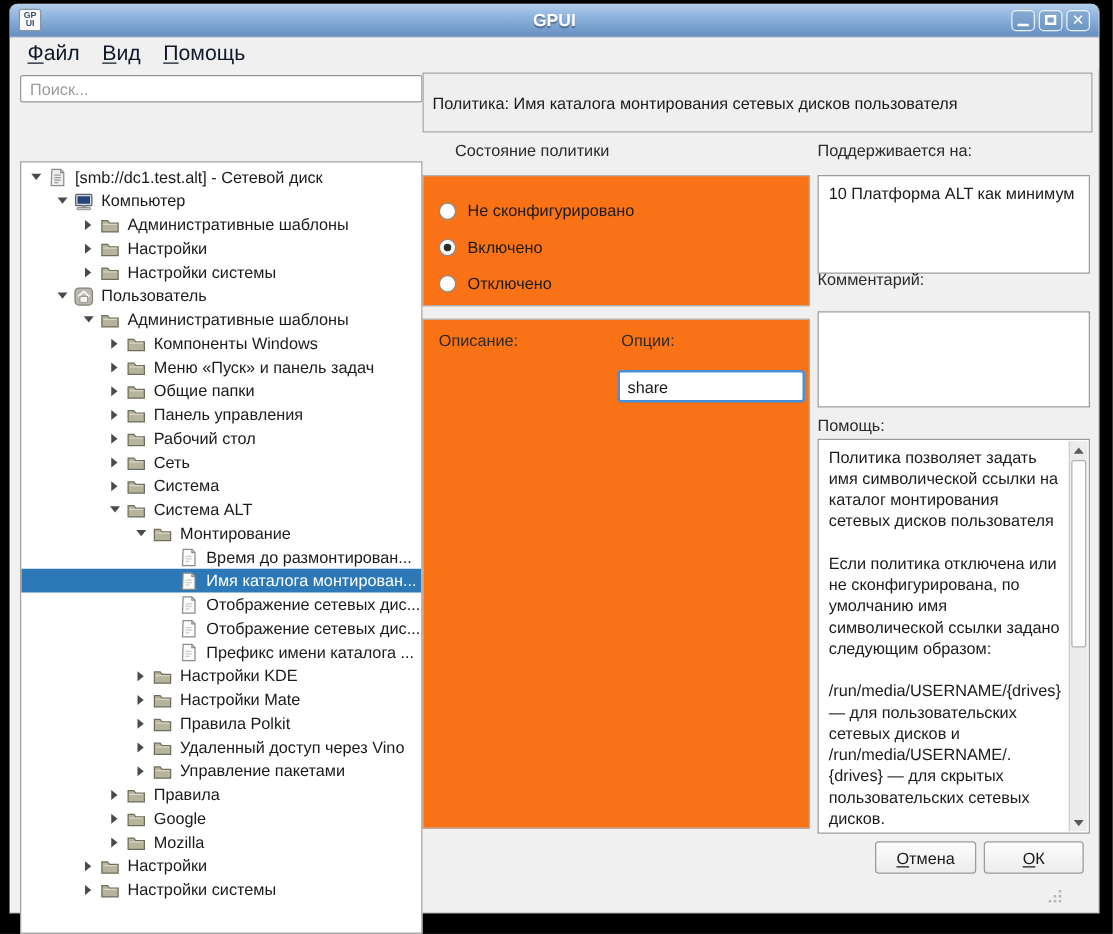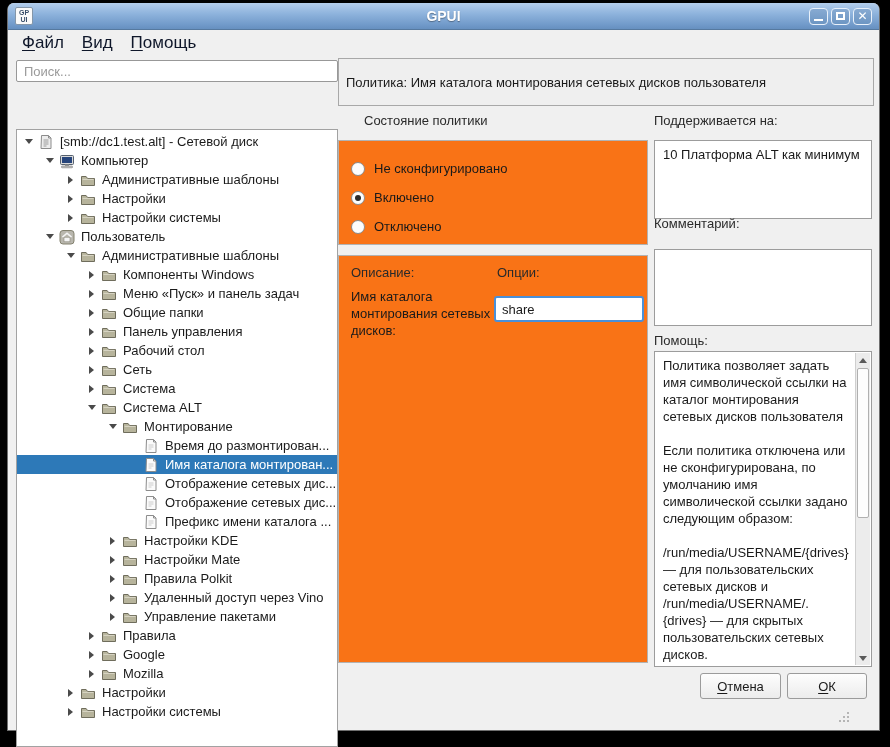--- a/index.html
+++ b/index.html
@@ -511,21 +511,20 @@
       </div>
       <div class="radio-row">
         <span class="radio"></span>
         <span>Отключено</span>
       </div>
     </div>
 
     <div class="group-box desc-box">
       <div class="desc-header h-desc">Описание:</div>
       <div class="desc-header h-opts">Опции:</div>
-      <div class="option-label">Имя каталога монтирования сетевых дисков:</div>
       <input class="option-input" type="text" value="share" style="">
     </div>
 
     <div class="section-label supported-label">Поддерживается на:</div>
     <div class="supported-box">
       <span>10 Платформа ALT как минимум</span>
     </div>
 
     <div class="section-label comment-label">Комментарий:</div>
     <div class="comment-box"></div>

